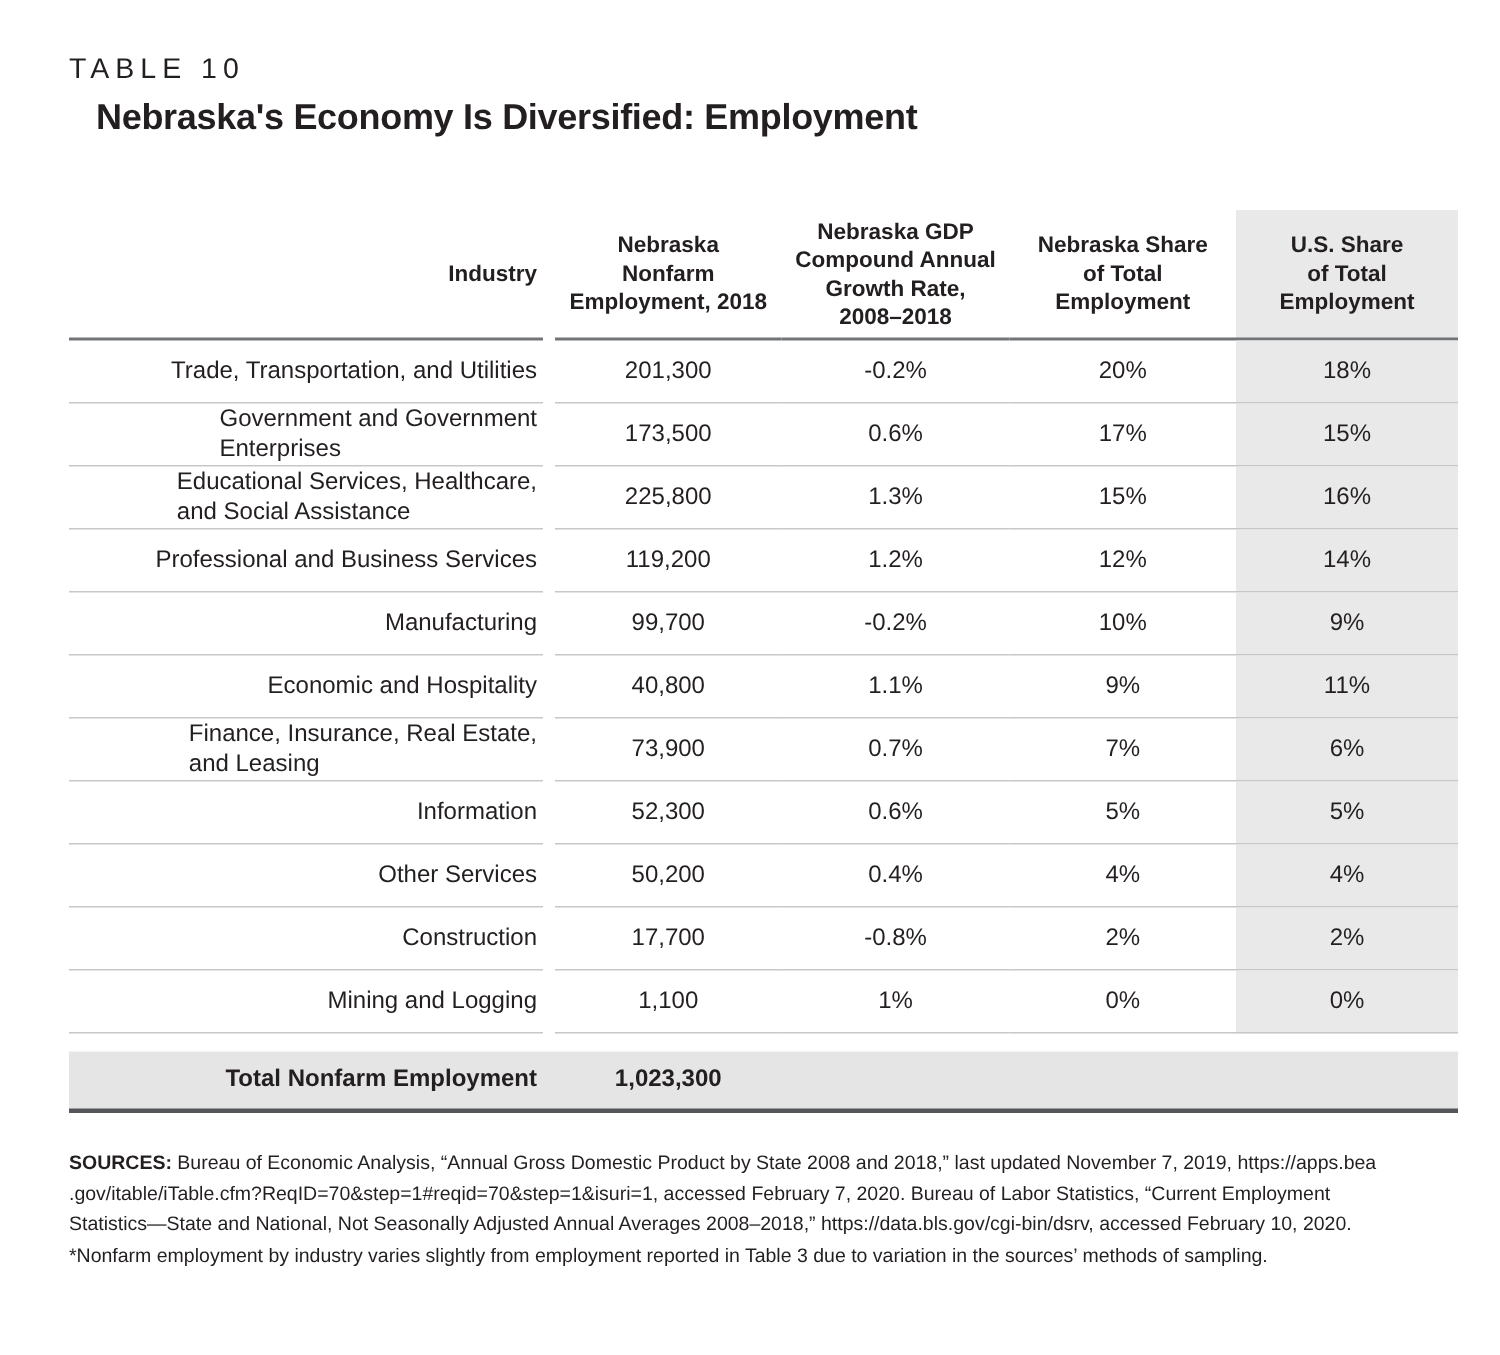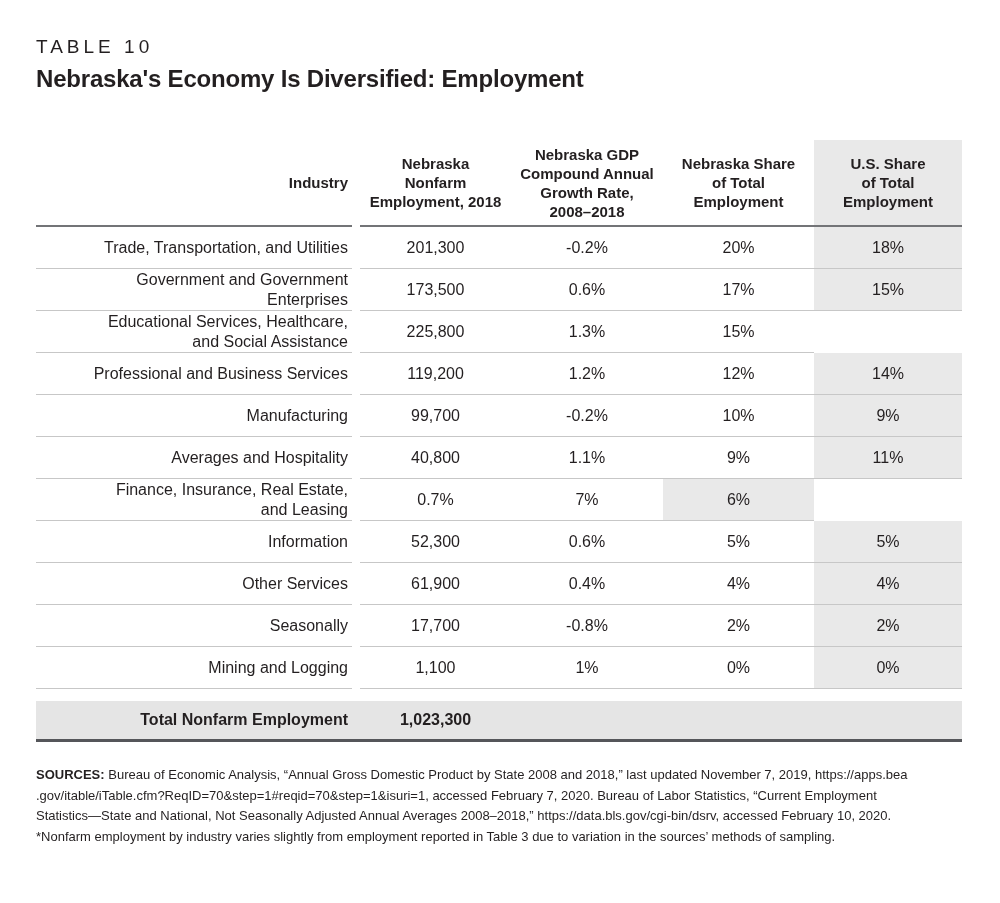--- a/index.html
+++ b/index.html
@@ -11,40 +11,40 @@
     --total-bg:#e5e5e5;
   }
   *{box-sizing:border-box;margin:0;padding:0;}
   html,body{background:#ffffff;}
   body{
     width:1000px;height:903px;
     font-family:"Liberation Sans","DejaVu Sans",sans-serif;
     color:var(--ink);
     overflow:hidden;
   }
-  .page{padding:36px 0 0 36px;width:848px;}
+  .page{padding:36px 0 0 46px;width:848px;}
 
   .eyebrow{
     font-size:19px;font-weight:400;letter-spacing:4px;color:var(--ink);
   }
   .doc-title{
-    font-size:24px;font-weight:700;margin-top:7px;letter-spacing:-0.2px;
+    font-size:24px;font-weight:700;margin-top:7px;letter-spacing:-0.2px;margin-left:18px;
   }
 
   .table{width:926px;margin-top:47px;}
   .trow{
     display:grid;
     grid-template-columns:316px 8px 151px 152px 151px 148px;
   }
   .cell{
     display:flex;align-items:center;
     font-size:16px;line-height:20px;
     min-height:42px;
   }
-  .c-ind{justify-content:flex-end;text-align:right;padding-right:4px;white-space:pre-line;}
+  .c-ind{justify-content:flex-end;text-align:left;padding-right:4px;white-space:pre-line;}
   .c-num{justify-content:center;text-align:left;}
   .hl{background:var(--hl);}
 
   
   .thead .cell{
     border-bottom:2px solid var(--rule);
     font-weight:700;font-size:15px;line-height:19px;
     min-height:87px;
     white-space:pre-line;
   }
@@ -120,20 +120,21 @@
         <div class="cell c-num hl">15%</div>
       </div>
 
       <div class="trow">
         <div class="cell c-ind">Educational Services, Healthcare,
 and Social Assistance</div>
         <div class="cell spacer"></div>
         <div class="cell c-num">225,800</div>
         <div class="cell c-num">1.3%</div>
         <div class="cell c-num">15%</div>
+        <div class="cell c-num hl">16%</div>
       </div>
 
       <div class="trow">
         <div class="cell c-ind">Professional and Business Services</div>
         <div class="cell spacer"></div>
         <div class="cell c-num">119,200</div>
         <div class="cell c-num">1.2%</div>
         <div class="cell c-num">12%</div>
         <div class="cell c-num hl">14%</div>
       </div>
@@ -141,57 +142,58 @@
       <div class="trow">
         <div class="cell c-ind">Manufacturing</div>
         <div class="cell spacer"></div>
         <div class="cell c-num">99,700</div>
         <div class="cell c-num">-0.2%</div>
         <div class="cell c-num">10%</div>
         <div class="cell c-num hl">9%</div>
       </div>
 
       <div class="trow">
-        <div class="cell c-ind">Averages and Hospitality</div>
+        <div class="cell c-ind">Economic and Hospitality</div>
         <div class="cell spacer"></div>
         <div class="cell c-num">40,800</div>
         <div class="cell c-num">1.1%</div>
         <div class="cell c-num">9%</div>
         <div class="cell c-num hl">11%</div>
       </div>
 
       <div class="trow">
         <div class="cell c-ind">Finance, Insurance, Real Estate,
 and Leasing</div>
         <div class="cell spacer"></div>
+        <div class="cell c-num">73,900</div>
         <div class="cell c-num">0.7%</div>
         <div class="cell c-num">7%</div>
         <div class="cell c-num hl">6%</div>
       </div>
 
       <div class="trow">
         <div class="cell c-ind">Information</div>
         <div class="cell spacer"></div>
         <div class="cell c-num">52,300</div>
         <div class="cell c-num">0.6%</div>
         <div class="cell c-num">5%</div>
         <div class="cell c-num hl">5%</div>
       </div>
 
       <div class="trow">
         <div class="cell c-ind">Other Services</div>
         <div class="cell spacer"></div>
-        <div class="cell c-num">61,900</div>
+        <div class="cell c-num">50,200</div>
         <div class="cell c-num">0.4%</div>
         <div class="cell c-num">4%</div>
         <div class="cell c-num hl">4%</div>
       </div>
 
       <div class="trow">
-        <div class="cell c-ind">Seasonally</div>
+        <div class="cell c-ind">Construction</div>
         <div class="cell spacer"></div>
         <div class="cell c-num">17,700</div>
         <div class="cell c-num">-0.8%</div>
         <div class="cell c-num">2%</div>
         <div class="cell c-num hl">2%</div>
       </div>
 
       <div class="trow">
         <div class="cell c-ind">Mining and Logging</div>
         <div class="cell spacer"></div>

